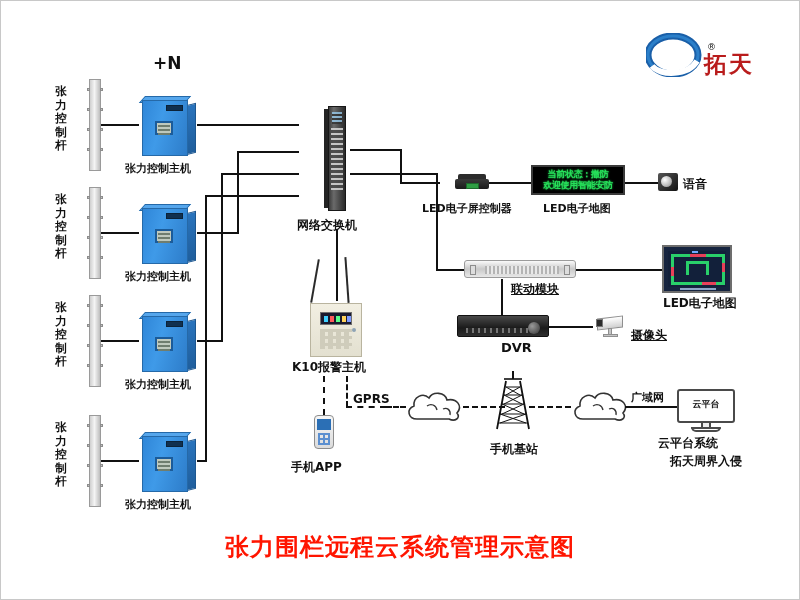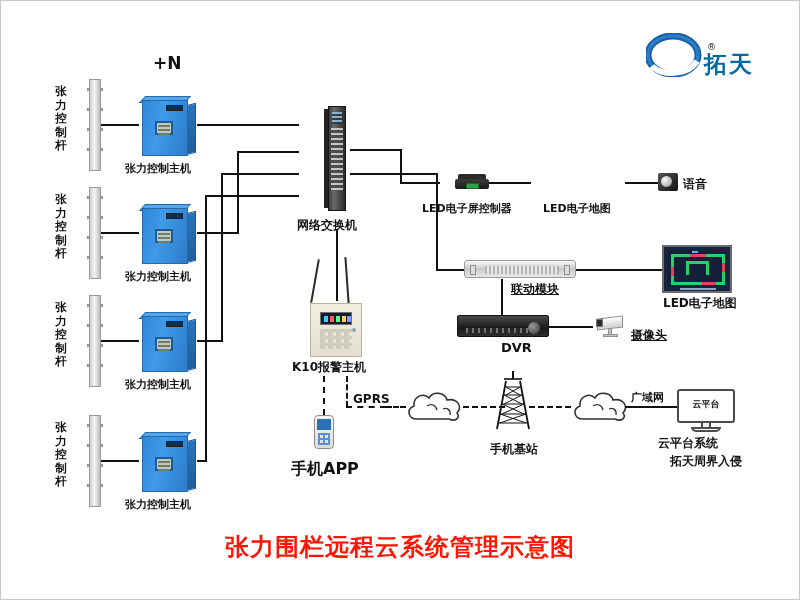--- a/index.html
+++ b/index.html
@@ -94,21 +94,21 @@
 
   
   .monitor{position:absolute;width:58px;height:44px;}
   .monitor .mscr{position:absolute;left:0;top:0;width:58px;height:34px;border:2px solid #4a4a4a;border-radius:3px;background:#fff;box-sizing:border-box;}
   .monitor .mtxt{position:absolute;left:0;top:9px;width:58px;text-align:center;font-size:9px;font-weight:bold;color:#111;}
   .monitor .mneck{position:absolute;left:24px;top:34px;width:10px;height:5px;background:#eee;border-left:2px solid #4a4a4a;border-right:2px solid #4a4a4a;box-sizing:border-box;}
   .monitor .mbase{position:absolute;left:14px;top:38px;width:30px;height:5px;border:2px solid #4a4a4a;border-radius:0 0 6px 6px;background:#fff;box-sizing:border-box;}
 
   
   .logo{position:absolute;}
-  .logotxt{position:absolute;font-size:23px;font-weight:bold;color:#0369a1;letter-spacing:2px;}
+  .logotxt{position:absolute;font-size:23px;font-weight:bold;color:#b91c1c;letter-spacing:2px;}
 
   .title{position:absolute;width:100%;text-align:center;color:#ff1500;font-size:24px;font-weight:bold;letter-spacing:1px;}
   .plusN{position:absolute;font-size:17px;font-weight:bold;color:#111;}
 </style>
 </head>
 <body>
 
 <div id="canvas">
 
   <div class="logo" style="left:645px;top:32px;width:56px;height:44px;">
@@ -253,20 +253,24 @@
   <div class="wire wv" style="left:335px;top:228px;height:72px;"></div>
 
   <div class="ledctrl" style="left:454px;top:173px;">
     <div class="lid"></div>
       <div class="base"></div>
       <div class="grn"></div>
   </div>
   <div class="lbl b" style="left:421px;top:200px;font-size:11px;">LED电子屏控制器</div>
   <div class="wire wh" style="left:488px;top:181px;width:42px;"></div>
 
+  <div class="ledscr" style="left:530px;top:164px;">
+    <div>当前状态：撤防</div>
+    <div>欢迎使用智能安防</div>
+  </div>
   <div class="lbl b" style="left:542px;top:200px;font-size:11px;">LED电子地图</div>
   <div class="wire wh" style="left:624px;top:181px;width:33px;"></div>
 
   <div class="voice" style="left:657px;top:172px;">
       <i></i>
     </div>
   <div class="lbl b" style="left:682px;top:175px;font-size:12px;">语音</div>
 
   <div class="linkmod" style="left:463px;top:259px;">
     <div class="ear" style="left:5px;"></div>
@@ -331,21 +335,21 @@
   <div class="dash-v" style="left:322px;top:375px;height:50px;"></div>
   <div class="dash-h" style="left:322px;top:424px;width:8px;"></div>
   <div class="dash-v" style="left:345px;top:375px;height:31px;"></div>
   <div class="dash-h" style="left:345px;top:405px;width:40px;"></div>
   <div class="lbl b" style="left:352px;top:391px;font-size:12px;">GPRS</div>
 
   <div class="phone" style="left:313px;top:414px;">
     <div class="pscr"></div>
       <div class="pkeys"></div>
   </div>
-  <div class="lbl b" style="left:290px;top:458px;font-size:16px;text-align:center;">手机APP</div>
+  <div class="lbl b" style="left:290px;top:458px;font-size:12px;text-align:center;">手机APP</div>
 
   <div class="cloud" style="left:402px;top:388px;">
     <svg width="64" height="36" viewBox="0 0 64 36">
       <path d="M14 30 C5 30 3 20 11 17 C10 8 20 3 26 9 C30 2 42 3 44 11 C54 9 60 17 54 24 C58 29 52 33 46 30 Z" fill="#fff" stroke="#333" stroke-width="1.6"></path>
       <path d="M24 17 C28 14 33 16 34 21" fill="none" stroke="#333" stroke-width="1.3"></path>
       <path d="M40 20 C44 18 48 21 47 26" fill="none" stroke="#333" stroke-width="1.3"></path>
     </svg>
   </div>
   <div class="dash-h" style="left:385px;top:405px;width:20px;"></div>
   <div class="dash-h" style="left:462px;top:405px;width:42px;"></div>

